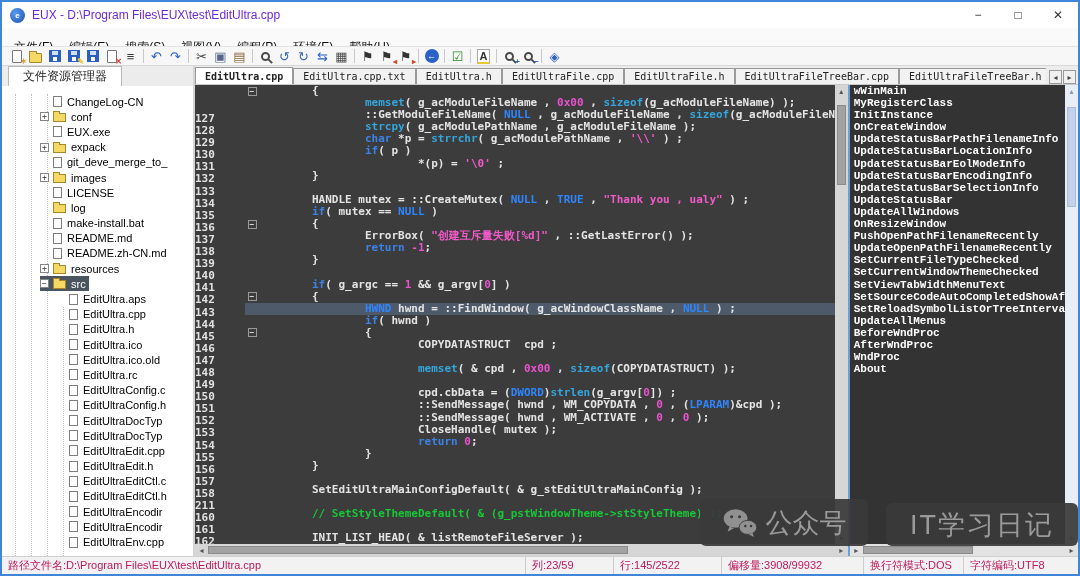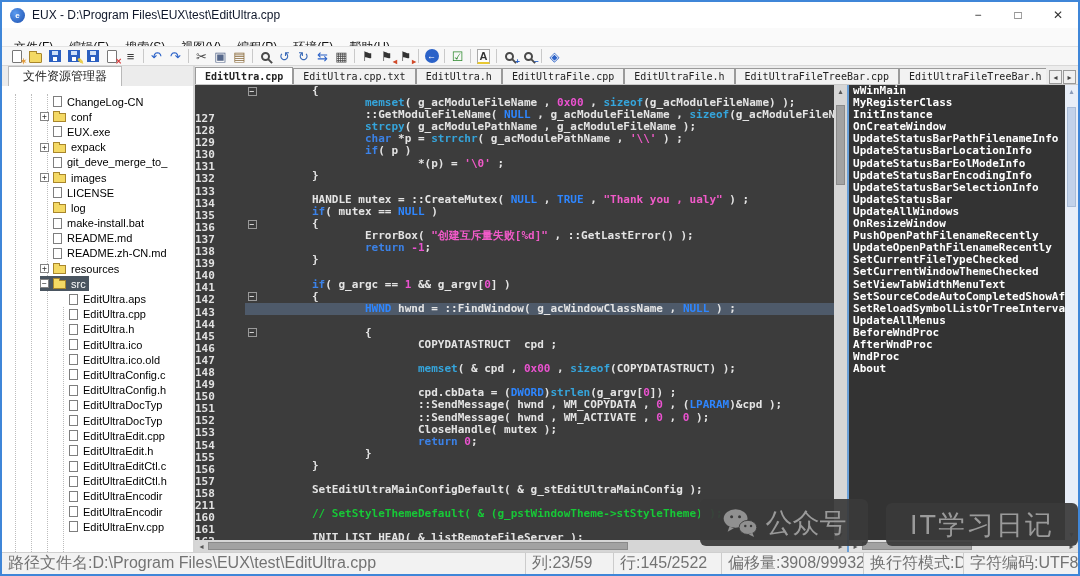--- a/index.html
+++ b/index.html
@@ -3,21 +3,21 @@
 <meta charset="utf-8">
 <style>
   html,body{margin:0;padding:0;background:#888;}
   *{box-sizing:border-box;}
   .window{position:relative;width:1080px;height:576px;border:2px solid #3f86d8;background:#fff;
           font-family:"Liberation Sans",sans-serif;overflow:hidden;display:flex;flex-direction:column;}
   
   .titlebar{height:26px;background:#fff;display:flex;align-items:center;padding-left:8px;flex:0 0 26px;}
   .appicon{width:15px;height:15px;border-radius:50%;background:radial-gradient(circle at 35% 35%,#5b9bf0,#1c4fae);
            color:#fff;font:bold 8px/15px "Liberation Sans",sans-serif;text-align:center;margin-right:7px;}
-  .title{font-size:12px;color:#0f172a;}
+  .title{font-size:12px;color:#6d28d9;}
   .winbtns{margin-left:auto;display:flex;height:100%;}
   .wbtn{width:40px;display:flex;align-items:center;justify-content:center;font-size:12px;color:#333;}
   
   .menubar{height:18px;background:#fafafa;display:flex;align-items:center;padding-left:4px;flex:0 0 18px;font-size:12px;color:#111;}
   .menu-item{padding:0 8px;margin-top:20px;}
   
   .toolbar{height:20px;background:#f7f7f7;border-top:1px solid #e3e3e3;border-bottom:1px solid #d8d8d8;
            display:flex;align-items:center;padding-left:5px;flex:0 0 20px;}
   .tbtn{width:19px;height:18px;display:flex;align-items:center;justify-content:center;position:relative;}
   .tbtn .g{font-size:13px;line-height:1;}
@@ -81,26 +81,26 @@
   .vthumb{width:9px;height:80px;background:#a2a2a2;border:1px solid #8a8a8a;margin-top:8px;}
   .vsb .spacer{flex:1;}
   .hsb{flex:0 0 12px;background:#d6d6d6;display:flex;align-items:center;font-size:8px;color:#555;}
   .harr{width:13px;text-align:center;}
   .hthumb{height:8px;background:#a2a2a2;border:1px solid #8a8a8a;}
   .hsb .spacer{flex:1;}
   
   .sympanel{flex:0 0 206px;display:flex;flex-direction:column;border-left:2px solid #6aa0d8;}
   .symrow{flex:1;display:flex;min-height:0;}
   .fnlist{flex:1;background:#333;overflow:hidden;font:bold 11px/12.1px "DejaVu Sans Mono",monospace;color:#fff;padding-left:4px;}
-  .fn{white-space:nowrap;height:12.1px;}
+  .fn{white-space:nowrap;height:12.1px;font-family:Liberation Mono, monospace;}
   .vsb.blue{background:#e8eef8;color:#8a9ab8;}
   .vsb.blue .vthumb{background:#c2d2ea;border-color:#a9bcd8;margin-top:10px;height:100px;}
   .hsb.lite{background:#e2e2e2;}
   
-  .statusbar{flex:0 0 18px;background:#f2f2f2;border-top:1px solid #cfcfcf;display:flex;align-items:center;font-size:16px;color:#737373;}
+  .statusbar{flex:0 0 18px;background:#f2f2f2;border-top:1px solid #cfcfcf;display:flex;align-items:center;font-size:11px;color:#be185d;}
   .st{padding:0 6px;border-right:1px solid #ccc;white-space:nowrap;overflow:hidden;height:100%;display:flex;align-items:center;}
   .st0{flex:0 0 524px;}.st1{flex:0 0 88px;}.st2{flex:0 0 108px;}.st3{flex:0 0 142px;}
   .st4{flex:0 0 100px;}.st5{flex:0 0 118px;}
   
   .wm{position:absolute;z-index:5;background:rgba(58,58,58,0.93);border-radius:6px;display:flex;align-items:center;justify-content:center;color:#9a9a9a;font-size:27px;font-family:"Liberation Sans",sans-serif;}
   .wm1{left:698px;top:497px;width:168px;height:47px;}
   .wm2{left:884px;top:501px;width:192px;height:43px;letter-spacing:2px;}
   .wm svg{margin-right:8px;}
 </style>
 </head>
@@ -353,20 +353,27 @@
               <span class="tboxsp"></span>
               <span class="tfi"></span>
               <span class="tlabel">EditUltra.ico</span>
             </span>
           </div>
           <div class="trow lv2">
             <span class="rowbody">
               <span class="tboxsp"></span>
               <span class="tfi"></span>
               <span class="tlabel">EditUltra.ico.old</span>
+            </span>
+          </div>
+          <div class="trow lv2">
+            <span class="rowbody">
+              <span class="tboxsp"></span>
+              <span class="tfi"></span>
+              <span class="tlabel">EditUltra.rc</span>
             </span>
           </div>
           <div class="trow lv2">
             <span class="rowbody">
               <span class="tboxsp"></span>
               <span class="tfi"></span>
               <span class="tlabel">EditUltraConfig.c</span>
             </span>
           </div>
           <div class="trow lv2">
@@ -475,21 +482,21 @@
                 <div class="cl"><span class="ln">136</span><span class="fd"></span><span class="ct"><span class="tok-d">        HANDLE mutex = ::CreateMutex( </span><span class="tok-c">NULL</span><span class="tok-d"> , </span><span class="tok-c">TRUE</span><span class="tok-d"> , </span><span class="tok-s">"Thank you , ualy"</span><span class="tok-d"> ) ;</span></span></div>
                 <div class="cl"><span class="ln">137</span><span class="fd"></span><span class="ct"><span class="tok-d">        </span><span class="tok-k">if</span><span class="tok-d">( mutex == </span><span class="tok-c">NULL</span><span class="tok-d"> )</span></span></div>
                 <div class="cl"><span class="ln">138</span><span class="fd"><span class="fbox">−</span></span><span class="ct"><span class="tok-d">        {</span></span></div>
                 <div class="cl"><span class="ln">139</span><span class="fd"></span><span class="ct"><span class="tok-d">                ErrorBox( </span><span class="tok-s">"创建互斥量失败[%d]"</span><span class="tok-d"> , ::GetLastError() );</span></span></div>
                 <div class="cl"><span class="ln">140</span><span class="fd"></span><span class="ct"><span class="tok-d">                </span><span class="tok-k">return</span><span class="tok-d"> </span><span class="tok-n">-1</span><span class="tok-d">;</span></span></div>
                 <div class="cl"><span class="ln">141</span><span class="fd"></span><span class="ct"><span class="tok-d">        }</span></span></div>
                 <div class="cl"><span class="ln">142</span><span class="fd"></span><span class="ct"></span></div>
                 <div class="cl"><span class="ln">143</span><span class="fd"></span><span class="ct"><span class="tok-d">        </span><span class="tok-k">if</span><span class="tok-d">( g_argc == </span><span class="tok-n">1</span><span class="tok-d"> &amp;&amp; g_argv[</span><span class="tok-n">0</span><span class="tok-d">] )</span></span></div>
                 <div class="cl"><span class="ln">144</span><span class="fd"><span class="fbox">−</span></span><span class="ct"><span class="tok-d">        {</span></span></div>
                 <div class="cl cur"><span class="ln">145</span><span class="fd"></span><span class="ct"><span class="tok-d">                </span><span class="tok-c">HWND</span><span class="tok-d"> hwnd = ::FindWindow( g_acWindowClassName , </span><span class="tok-c">NULL</span><span class="tok-d"> ) ;</span></span></div>
-                <div class="cl"><span class="ln">146</span><span class="fd"></span></div>
+                <div class="cl"><span class="ln">146</span><span class="fd"></span><span class="ct"><span class="tok-d">                </span><span class="tok-k">if</span><span class="tok-d">( hwnd )</span></span></div>
                 <div class="cl"><span class="ln">147</span><span class="fd"><span class="fbox">−</span></span><span class="ct"><span class="tok-d">                {</span></span></div>
                 <div class="cl"><span class="ln">148</span><span class="fd"></span><span class="ct"><span class="tok-d">                        COPYDATASTRUCT  cpd ;</span></span></div>
                 <div class="cl"><span class="ln">149</span><span class="fd"></span><span class="ct"></span></div>
                 <div class="cl"><span class="ln">150</span><span class="fd"></span><span class="ct"><span class="tok-d">                        </span><span class="tok-f">memset</span><span class="tok-d">( &amp; cpd , </span><span class="tok-n">0x00</span><span class="tok-d"> , </span><span class="tok-f">sizeof</span><span class="tok-d">(COPYDATASTRUCT) );</span></span></div>
                 <div class="cl"><span class="ln">151</span><span class="fd"></span></div>
                 <div class="cl"><span class="ln">152</span><span class="fd"></span><span class="ct"><span class="tok-d">                        cpd.cbData = (</span><span class="tok-c">DWORD</span><span class="tok-d">)</span><span class="tok-f">strlen</span><span class="tok-d">(g_argv[</span><span class="tok-n">0</span><span class="tok-d">]) ;</span></span></div>
                 <div class="cl"><span class="ln">153</span><span class="fd"></span><span class="ct"><span class="tok-d">                        ::SendMessage( hwnd , WM_COPYDATA , </span><span class="tok-n">0</span><span class="tok-d"> , (</span><span class="tok-c">LPARAM</span><span class="tok-d">)&amp;cpd );</span></span></div>
                 <div class="cl"><span class="ln">154</span><span class="fd"></span><span class="ct"><span class="tok-d">                        ::SendMessage( hwnd , WM_ACTIVATE , </span><span class="tok-n">0</span><span class="tok-d"> , </span><span class="tok-n">0</span><span class="tok-d"> );</span></span></div>
                 <div class="cl"><span class="ln">155</span><span class="fd"></span><span class="ct"><span class="tok-d">                        CloseHandle( mutex );</span></span></div>
                 <div class="cl"><span class="ln">156</span><span class="fd"></span><span class="ct"><span class="tok-d">                        </span><span class="tok-k">return</span><span class="tok-d"> </span><span class="tok-n">0</span><span class="tok-d">;</span></span></div>

